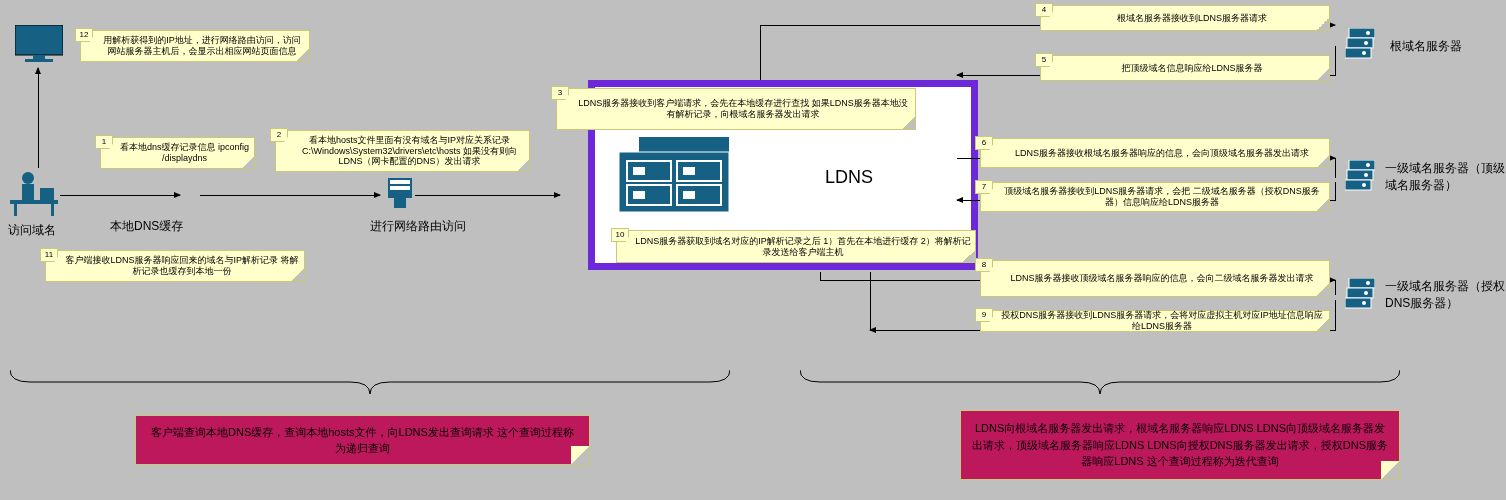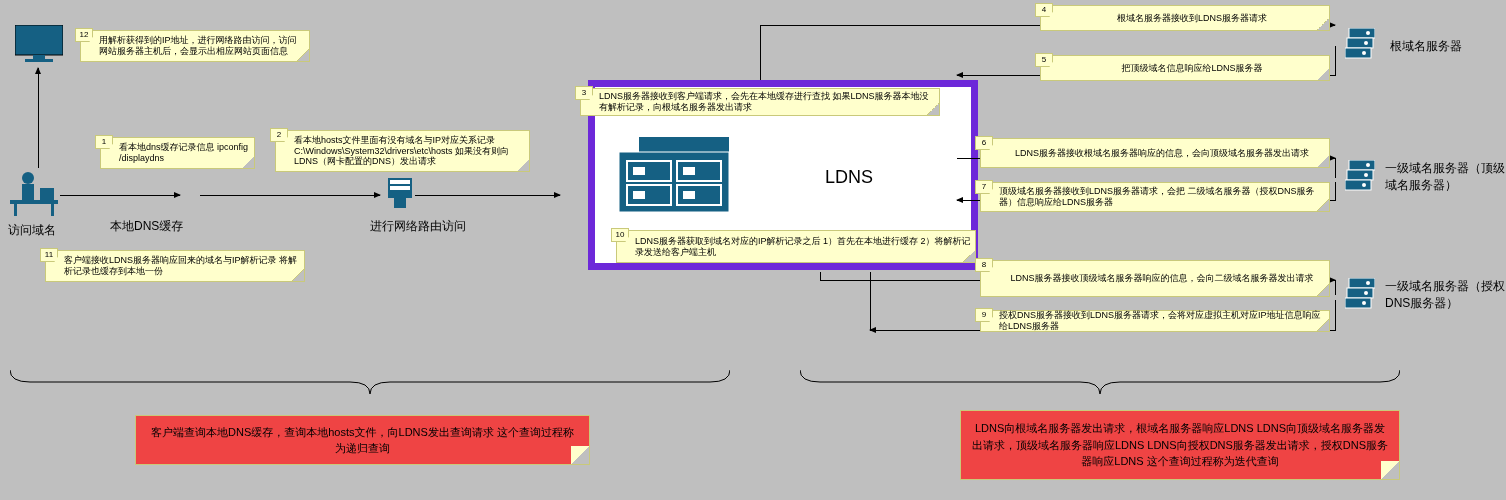--- a/index.html
+++ b/index.html
@@ -1,20 +1,20 @@
 <!DOCTYPE html>
 <html><head>
 <meta charset="utf-8">
 <style>
 *{box-sizing:border-box;margin:0;padding:0}
 body{background:#bfbfbf;width:1506px;height:500px;position:relative;font-family:"Microsoft YaHei",Arial,sans-serif;overflow:hidden}
-.note{position:absolute;background:#ffffcc;border:1px solid #c9c97a;font-size:9px;line-height:1.2;padding:4px 4px 4px 18px;display:flex;align-items:center;justify-content:center}
+.note{position:absolute;background:#ffffcc;border:1px solid #c9c97a;font-size:9px;line-height:1.2;padding:4px 4px 4px 18px;text-align:center;display:flex;align-items:center;justify-content:center}
 .note::before{content:attr(data-num);position:absolute;left:-6px;top:-3px;width:16px;height:12px;background:#ffffcc;border:1px solid #c9c97a;font-size:8px;display:flex;align-items:center;justify-content:center;clip-path:polygon(0 0,100% 0,100% 60%,80% 100%,0 100%)}
 .note::after{content:"";position:absolute;right:0;bottom:0;width:12px;height:12px;background:linear-gradient(135deg,#ffffcc 50%,#c9c97a 50%,#c9c97a 52%,#bfbfbf 52%)}
-.bignote{position:absolute;background:#ef4444;border:1px solid #c9c97a;font-size:11px;line-height:1.5;padding:10px;text-align:center;display:flex;align-items:center;justify-content:center}
+.bignote{position:absolute;background:#be185d;border:1px solid #c9c97a;font-size:11px;line-height:1.5;padding:10px;text-align:center;display:flex;align-items:center;justify-content:center}
 .bignote::after{content:"";position:absolute;right:0;bottom:0;width:18px;height:18px;background:linear-gradient(135deg,#ffffcc 50%,#c9c97a 50%,#c9c97a 52%,#bfbfbf 52%)}
 .label{position:absolute;font-size:12px;text-align:center}
 .server{position:absolute;width:30px;height:36px}
 .server svg{width:100%;height:100%}
 .arrow{position:absolute;background:#000;height:1px}
 .arrow.rt::after{content:"";position:absolute;right:-1px;top:-3px;border-left:7px solid #000;border-top:3.5px solid transparent;border-bottom:3.5px solid transparent}
 .arrow.lt::after{content:"";position:absolute;left:-1px;top:-3px;border-right:7px solid #000;border-top:3.5px solid transparent;border-bottom:3.5px solid transparent}
 .varrow{position:absolute;background:#000;width:1px}
 .varrow.up::after{content:"";position:absolute;top:-1px;left:-3px;border-bottom:7px solid #000;border-left:3.5px solid transparent;border-right:3.5px solid transparent}
 .ldns{position:absolute;background:#fff;border:7px solid #6d28d9;left:588px;top:80px;width:390px;height:190px}
@@ -72,21 +72,21 @@
     <rect x="8" y="48" width="44" height="20" fill="none" stroke="#fff" stroke-width="2"></rect>
       <rect x="58" y="48" width="44" height="20" fill="none" stroke="#fff" stroke-width="2"></rect>
     <rect x="14" y="30" width="12" height="8" fill="#fff"></rect>
       <rect x="64" y="30" width="12" height="8" fill="#fff"></rect>
     <rect x="14" y="54" width="12" height="8" fill="#fff"></rect>
       <rect x="64" y="54" width="12" height="8" fill="#fff"></rect>
   </svg>
   <div class="label" style="left:230px;top:80px;font-size:18px">LDNS</div>
 </div>
 
-<div class="note" data-num="3" style="left:580px;top:88px;width:360px;height:28px">LDNS服务器接收到客户端请求，会先在本地缓存进行查找 如果LDNS服务器本地没有解析记录，向根域名服务器发出请求</div>
+<div class="note" data-num="3" style="left:556px;top:88px;width:360px;height:42px">LDNS服务器接收到客户端请求，会先在本地缓存进行查找 如果LDNS服务器本地没有解析记录，向根域名服务器发出请求</div>
 
 <div class="note" data-num="10" style="left:616px;top:230px;width:360px;height:33px">LDNS服务器获取到域名对应的IP解析记录之后 1）首先在本地进行缓存 2）将解析记录发送给客户端主机</div>
 
 <div class="varrow" style="left:760px;top:25px;height:55px"></div>
 <div class="arrow rt" style="left:760px;top:25px;width:575px"></div>
 <div class="arrow lt" style="left:957px;top:75px;width:378px"></div>
 <div class="varrow" style="left:1335px;top:46px;height:30px"></div>
 
 <div class="arrow rt" style="left:957px;top:158px;width:378px"></div>
 <div class="varrow" style="left:1335px;top:158px;height:20px"></div>

